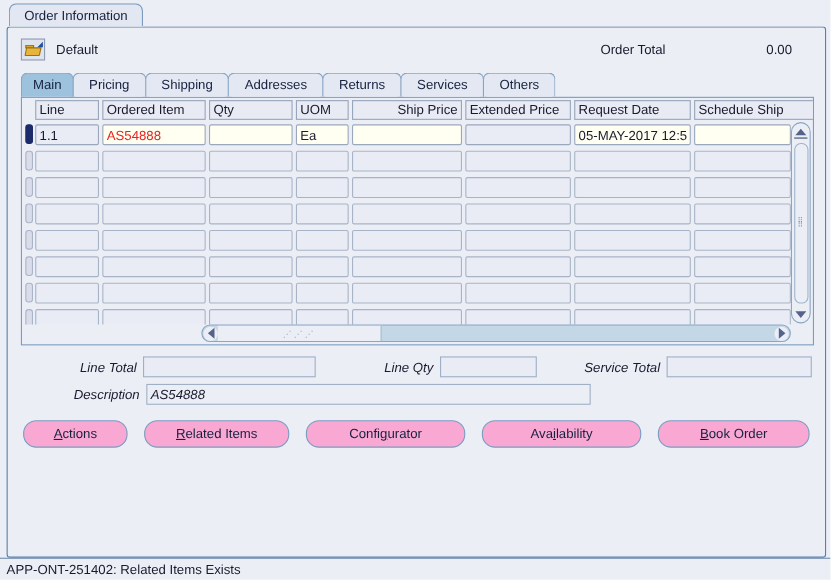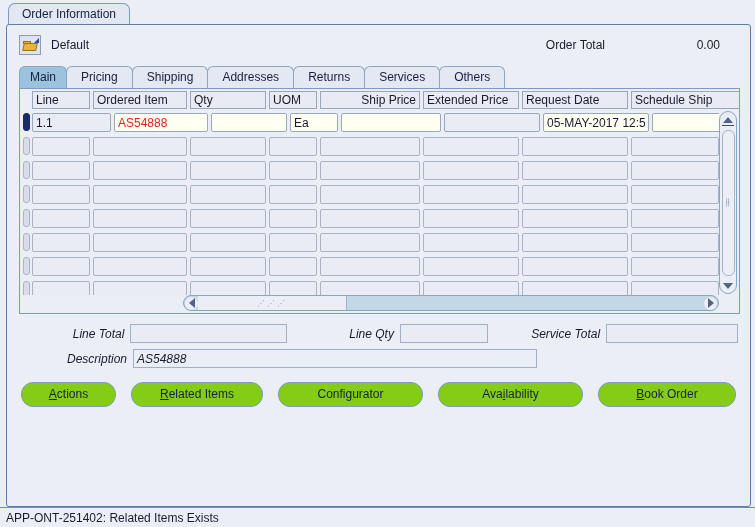--- a/index.html
+++ b/index.html
@@ -438,21 +438,21 @@
     flex: none;
     display: flex;
     align-items: center;
     justify-content: space-between;
     padding: 8px 14px 10px 14px;
     box-sizing: border-box;
   }
   .abtn {
     height: 25px;
     line-height: 23px;
-    background: #84cc16;
+    background: #f9a8d4;
     border: 1px solid #7b9cc0;
     border-radius: 12px;
     box-sizing: border-box;
     font-size: 12px;
     text-align: center;
     cursor: pointer;
     color: #16213e;
     white-space: nowrap;
   }
   .abtn u { text-decoration: underline; }
@@ -517,21 +517,21 @@
           <div class="hcell" style="width: 48px;">UOM</div>
           <div class="hcell num" style="width: 100px;">Ship Price</div>
           <div class="hcell" style="width: 96px;">Extended Price</div>
           <div class="hcell" style="width: 106px;">Request Date</div>
           <div class="hcell" style="width: 112px;">Schedule Ship</div>
         </div>
       <div id="grid-body">
         <div id="grid-rows">
             <div class="grow cur">
               <div class="rec-ind"></div>
-              <div class="cell ro" style="width: 79px;">1.1</div>
+              <div class="cell ro" style="width: 58px;">1.1</div>
               <div class="cell red" style="width: 94px;">AS54888</div>
               <div class="cell" style="width: 76px;"></div>
               <div class="cell" style="width: 48px;">Ea</div>
               <div class="cell num" style="width: 100px;"></div>
               <div class="cell ro" style="width: 96px;"></div>
               <div class="cell" style="width: 106px;">05-MAY-2017 12:5</div>
               <div class="cell" style="width: 88px;"></div>
             </div>
             <div class="grow">
               <div class="rec-ind"></div>

